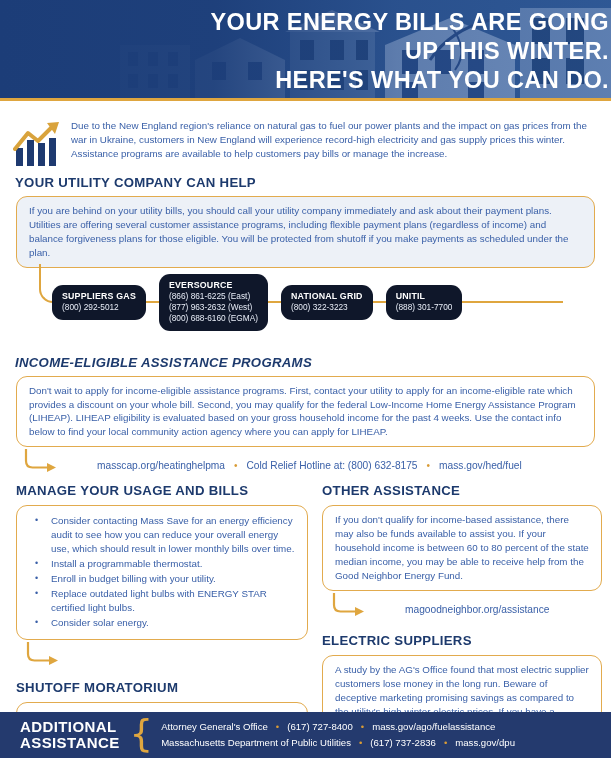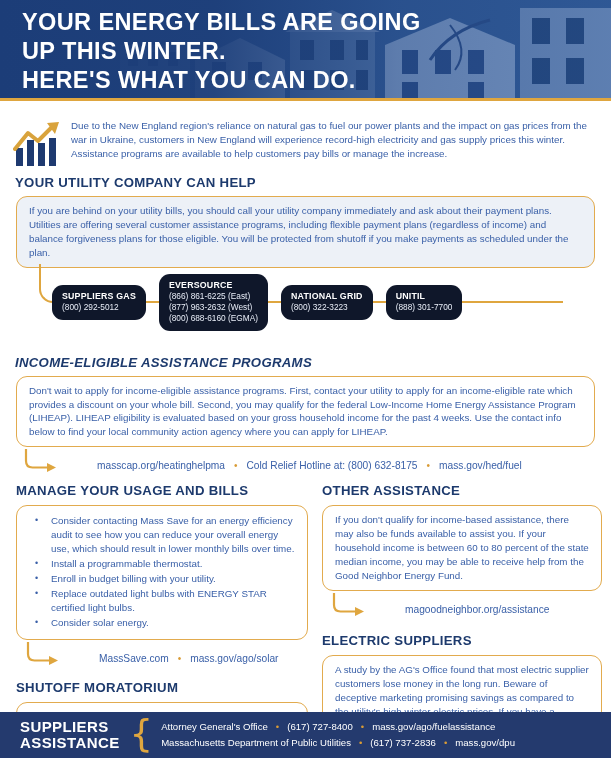--- a/index.html
+++ b/index.html
@@ -4,21 +4,21 @@
 <style>
   * { margin:0; padding:0; box-sizing:border-box; }
   html,body { background:#ffffff; }
   body { font-family:"Liberation Sans", sans-serif; }
   .page { position:relative; width:611px; height:758px; background:#ffffff; overflow:hidden; }
 
   
   .hero { position:relative; height:101px; background:#1c3d78; border-bottom:3px solid #dfa63f; overflow:hidden; }
   .hero svg.houses { position:absolute; top:0; left:0; width:611px; height:101px; }
   .hero .tint { position:absolute; inset:0; background:linear-gradient(90deg,#1c3d78 0%, rgba(28,61,120,0.92) 35%, rgba(28,61,120,0.45) 65%, rgba(34,70,130,0.35) 100%); }
-  .hero h1 { position:relative; color:#ffffff; font-size:23.5px; font-weight:bold; line-height:1.24; padding:8px 12px 0 22px; letter-spacing:0.4px; white-space:pre-line; }
+  .hero h1 { position:relative; color:#ffffff; font-size:23.5px; font-weight:bold; line-height:1.24; padding:8px 2px 0 22px; letter-spacing:0.4px; white-space:pre-line;text-align:right; }
 
   
   .intro { display:flex; align-items:flex-start; padding:18px 20px 0 13px; }
   .intro .chart-ic { flex:0 0 auto; margin-top:2px; }
   .intro p { margin-left:11px; color:#3a60a8; font-size:9.8px; line-height:1.42; }
 
   
   h2 { color:#1d3a6d; font-size:13.2px; font-weight:bold; letter-spacing:0.3px; }
   .gold-box { border:1.6px solid #e2ab4e; border-radius:11px; background:#ffffff; color:#3a60a8; font-size:9.8px; line-height:1.42; padding:7px 12px; }
   .gold-box.fill { background:#edf1f7; }
@@ -178,23 +178,20 @@
               <li>Enroll in budget billing with your utility.</li>
               <li>Replace outdated light bulbs with ENERGY STAR certified light bulbs.</li>
               <li>Consider solar energy.</li>
             </ul>
         </div>
         <div class="link-row">
           <svg width="36" height="24" viewBox="0 0 36 24">
             <path d="M4 0 V12 Q4 18.5 10.5 18.5 H25" fill="none" stroke="#dfa63f" stroke-width="2.2"></path>
             <polygon points="25,14 34,18.5 25,23" fill="#dfa63f"></polygon>
           </svg>
-          <div class="links">
-            
-          <span class="link-item">MassSave.com</span><span class="link-item">mass.gov/ago/solar</span></div>
         </div>
       </div>
 
       <div class="sec-shutoff">
         <h2>SHUTOFF MORATORIUM</h2>
         <div class="gold-box">From November 15 to March 15, there is a moratorium in place that prevents shutting off your gas or electric if you use that to heat your home. But know that you will still owe payment for your bills. To avoid falling into debt, take advantage of fuel assistance programs or enroll in a budget-installment plan.</div>
       </div>
     </div>
 
     <div class="col-right">
@@ -214,21 +211,21 @@
 
       <div class="sec-electric">
         <h2>ELECTRIC SUPPLIERS</h2>
         <div class="gold-box">A study by the AG's Office found that most electric supplier customers lose money in the long run. Beware of deceptive marketing promising savings as compared to the utility's high winter electric prices. If you have a supplier, check if your rate is still competitive with your utility's. Contact the AG's Office with questions.</div>
       </div>
     </div>
 
   </div>
 
   <div class="footer">
-    <div class="f-label">SUPPLIERS
+    <div class="f-label">ADDITIONAL
 ASSISTANCE</div>
     <div class="brace">{</div>
     <div class="f-rows">
 
         <div class="frow">
           <span class="fitem">Attorney General's Office</span>
           <span class="fitem">(617) 727-8400</span>
           <span class="fitem">mass.gov/ago/fuelassistance</span>
         </div>
 

